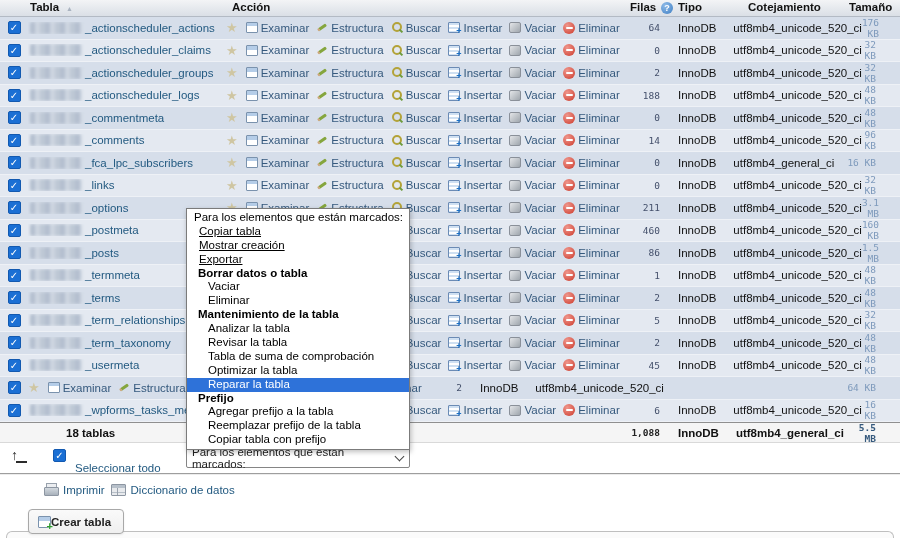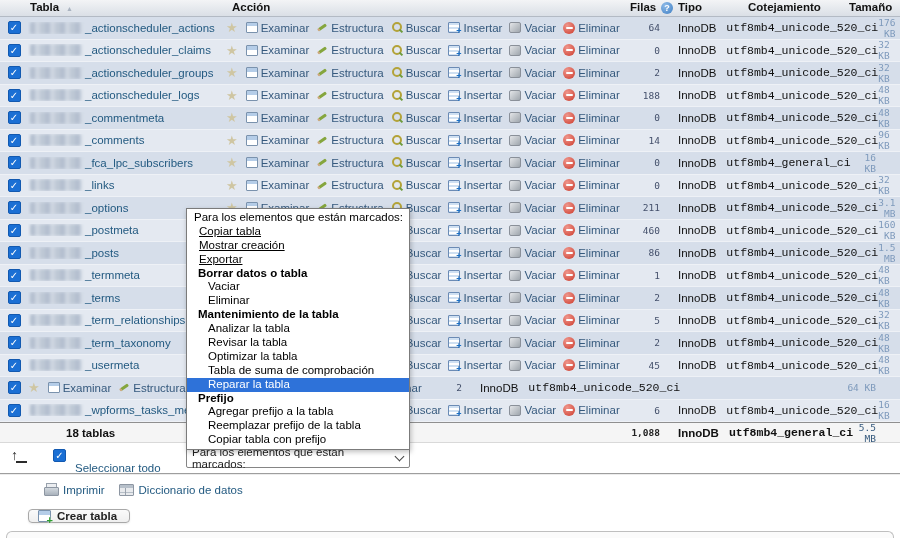--- a/index.html
+++ b/index.html
@@ -37,21 +37,21 @@
     filter: blur(1.6px); flex: 0 0 52px; }
   a { color: var(--link); text-decoration: none; cursor: pointer; }
   .actions { flex: 0 0 396px; display: flex; align-items: center; gap: 7px;
     overflow: hidden; white-space: nowrap; }
   .star { color: #cfc6a2; font-size: 13px; cursor: pointer; margin-right: 1px; }
   .action { display: inline-flex; align-items: center; gap: 3px; color: #35597d; }
   .filas { flex: 0 0 38px; text-align: right; font-family: "DejaVu Sans Mono", monospace;
     font-size: 9.5px; color: #44506b; }
   .tipo { flex: 0 0 52px; padding-left: 18px; }
   .tipo a, .cotej a { color: #111; }
-  .cotej { flex: 0 0 130px; padding-left: 10px; font-family: Liberation Mono, monospace; }
+  .cotej { flex: 0 0 130px; padding-left: 17px; }
   .tam { flex: 1; text-align: right; padding-right: 24px; font-family: "DejaVu Sans Mono", monospace;
     font-size: 9.5px; color: var(--size-text); }
 
   
   .ic { display: inline-block; width: 12px; height: 11px; position: relative; flex: 0 0 auto; }
   .ic-browse { border: 1px solid #7a92ad; background: linear-gradient(#b5cde8 0 3.5px, #fff 3.5px); border-radius: 1px; }
   .ic-structure::before { content: ""; position: absolute; left: 1px; top: 4px; width: 10px; height: 3px;
     background: linear-gradient(90deg, #caa87a 0 2px, #85a63e 2px); border-radius: 1px; transform: rotate(-35deg); }
   .ic-search::before { content: ""; position: absolute; left: 1px; top: 0; width: 6px; height: 6px;
     border: 2px solid #b3a339; border-radius: 50%; }
@@ -68,21 +68,21 @@
   .ic-drop::after { content: ""; position: absolute; left: 2.5px; top: 5px; width: 7px; height: 2px;
     background: #fff; border-radius: 1px; }
 
   
   .tfoot { display: flex; align-items: center; height: 21px; background: #f5f5f5;
     border-top: 1px solid #8f8f8f; border-bottom: 1px solid #d9d9d9; font-weight: bold; }
   .f-count { flex: 0 0 226px; padding-left: 66px; color: #111; }
   .f-gap { flex: 0 0 396px; }
   .tfoot .filas { color: #222; font-weight: bold; }
   .tfoot .tipo, .tfoot .cotej { color: #111; }
-  .tfoot .tam { color: #35597d; font-weight: normal; }
+  .tfoot .tam { color: #35597d; font-weight: bold; }
 
   
   .menu { position: absolute; left: 186px; top: 208px; width: 224px; background: #fff;
     border: 1px solid #7b7b7b; box-shadow: 1px 2px 5px rgba(0,0,0,.25); z-index: 20;
     padding: 2px 0; font-size: 11.5px; color: #000; }
   .menu div { height: 13.9px; line-height: 13.9px; white-space: nowrap; overflow: hidden; cursor: default; }
   .menu .m-label { padding-left: 7px; }
   .menu .m-item { padding-left: 12px; text-decoration: underline; }
   .menu .m-group { padding-left: 11px; font-weight: bold; }
   .menu .m-subitem { padding-left: 21px; }
@@ -97,37 +97,37 @@
   .selall-label { position: absolute; left: 75px; top: 3px; color: var(--link); cursor: pointer; margin-top: 12px; }
   .wsel-select { position: absolute; left: 186px; top: 0; width: 224px; height: 21px; background: #fff;
     border: 1px solid #858585; border-radius: 2px; display: flex; align-items: center;
     justify-content: space-between; padding: 0 6px 0 5px; cursor: pointer; color: #222; }
   .chev { width: 7px; height: 7px; border-right: 1.6px solid #444; border-bottom: 1.6px solid #444;
     transform: rotate(45deg); margin-top: -3px; }
 
   .hr-sep { position: absolute; left: 0; top: 473px; width: 900px; height: 2px;
     border-top: 1px solid #9e9e9e; border-bottom: 1px solid #ececec; }
 
-  .linksbar { position: absolute; left: 8px; top: 483px; display: flex; align-items: flex-end; gap: 14px; padding-left: 36px; }
+  .linksbar { position: absolute; left: 8px; top: 483px; display: flex; align-items: flex-end; gap: 6px; padding-left: 36px; }
   .linkitem { display: inline-flex; align-items: center; gap: 5px; color: var(--link); cursor: pointer; }
   .ic-print { width: 14px; height: 13px; }
   .ic-print::before { content: ""; position: absolute; left: 2px; top: 0; width: 9px; height: 4px;
     background: #eceef1; border: 1px solid #98a1ac; }
   .ic-print::after { content: ""; position: absolute; left: 0; top: 4px; width: 13px; height: 7px;
     background: linear-gradient(#d3d9df, #a8b1bb); border: 1px solid #8d96a2; border-radius: 1px; }
   .ic-dict { width: 15px; height: 12px; border: 1px solid #8d96a2; border-radius: 1px;
     background: linear-gradient(#b7c0ca 0 3px, #e8eaed 3px); }
   .ic-dict::after { content: ""; position: absolute; left: 5px; top: 3px; bottom: 0; width: 1px; background: #9aa2ad; }
   .ic-dict::before { content: ""; position: absolute; left: 0; right: 0; top: 7px; height: 1px; background: #b6bec7; }
 
   .fieldset-top { position: absolute; left: 6px; top: 531px; width: 888px; height: 7px;
     border: 1px solid #bfbfbf; border-bottom: none; border-radius: 6px 6px 0 0; background: #fbfbfb; }
-  .create-tab { position: absolute; left: 28px; top: 509px; height: 14px; padding: 0 12px 0 9px;
+  .create-tab { position: absolute; left: 28px; top: 509px; height: 25px; padding: 0 12px 0 9px;
     background: linear-gradient(#fafafa, #efefef); border: 1px solid #a8a8a8; border-radius: 4px;
-    display: inline-flex; align-items: center; gap: 6px; font-weight: bold; color: #222;
+    display: inline-flex; align-items: center; font-weight: bold; color: #222;
     z-index: 5; cursor: pointer; box-shadow: 0 1px 2px rgba(0,0,0,.08); }
   .ic-create { width: 13px; height: 12px; border: 1px solid #7a92ad; border-radius: 1px;
     background: linear-gradient(#b5cde8 0 4px, #fff 4px); }
   .ic-create::after { content: "+"; position: absolute; right: -3px; bottom: -5px; color: #2f9e2f;
     font-weight: bold; font-size: 11px; text-shadow: 0 0 2px #fff; }
 </style>
 </head>
 <body>
 
 <div id="app">
@@ -875,22 +875,22 @@
       <div class="m-label">Para los elementos que están marcados:</div>
       <div class="m-item">Copiar tabla</div>
       <div class="m-item">Mostrar creación</div>
       <div class="m-item">Exportar</div>
       <div class="m-group">Borrar datos o tabla</div>
       <div class="m-subitem">Vaciar</div>
       <div class="m-subitem">Eliminar</div>
       <div class="m-group">Mantenimiento de la tabla</div>
       <div class="m-subitem">Analizar la tabla</div>
       <div class="m-subitem">Revisar la tabla</div>
+      <div class="m-subitem">Tabla de suma de comprobación</div>
       <div class="m-subitem">Optimizar la tabla</div>
-      <div class="m-subitem">Tabla de suma de comprobación</div>
       <div class="m-subitem selected">Reparar la tabla</div>
       <div class="m-group">Prefijo</div>
       <div class="m-subitem">Agregar prefijo a la tabla</div>
       <div class="m-subitem">Reemplazar prefijo de la tabla</div>
       <div class="m-subitem">Copiar tabla con prefijo</div>
     </div>
 
   <div class="bottombar">
     <span class="checkall-arrow">
       <span class="stem">↑</span>

